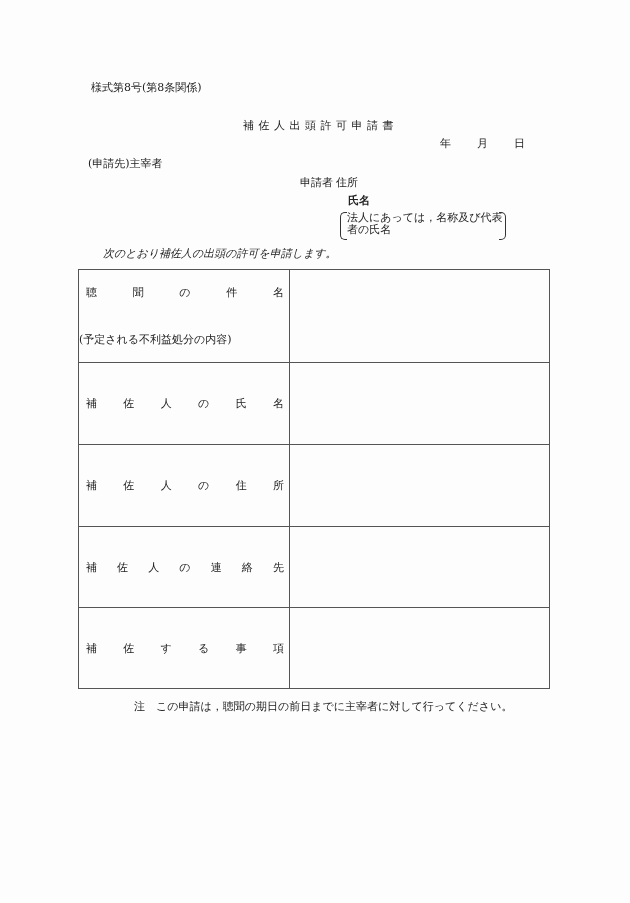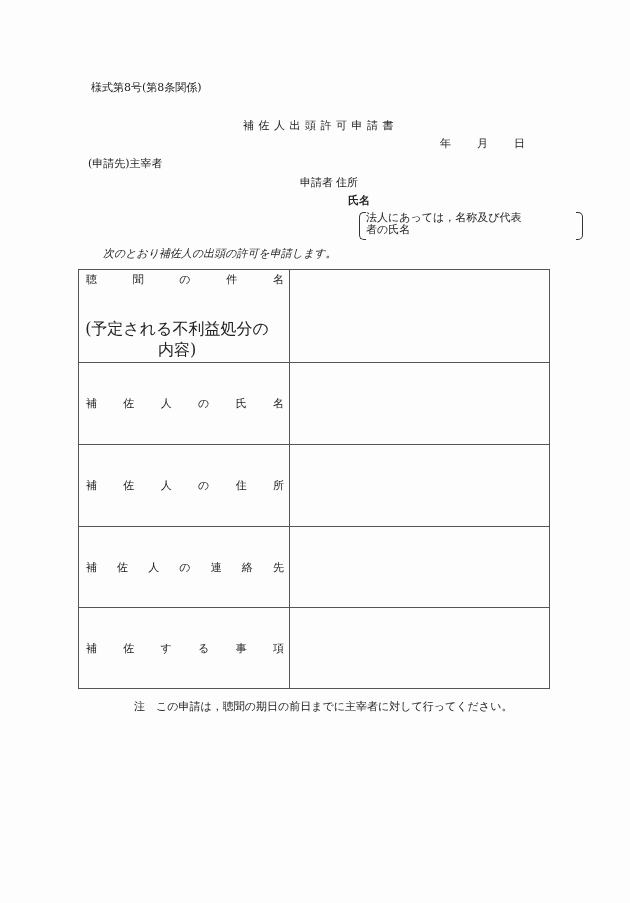--- a/index.html
+++ b/index.html
@@ -10,34 +10,34 @@
   .abs { position:absolute; white-space:nowrap; }
   .t11 { font-size:11px; line-height:14px; }
   #form-number { left:91px; top:81px; }
   #doc-title { left:228px; top:119px; letter-spacing:4.5px;margin-left:15px; }
   #date-line { left:440px; top:137px;font-family:Liberation Mono, monospace; }
   #date-line span { display:inline-block; }
   #recipient { left:88px; top:157px;text-align:center; }
   #applicant-label { left:300px; top:176px; }
   #address-label { left:336px; top:176px; }
   #name-label { left:348px; top:194px;font-weight:bold; }
-  #corp-note { left:359px; top:212px; width:224px; height:28px; }
+  #corp-note { left:340px; top:212px; width:166px; height:28px; }
   #corp-note .brk { position:absolute; top:0; width:6px; height:26px; border:1px solid #333; }
   #corp-note .lb { left:0; border-right:none; border-radius:5px 0 0 5px; }
   #corp-note .rb { right:0; border-left:none; border-radius:0 5px 5px 0; }
   #corp-note .txt { position:absolute; left:7px; top:0; font-size:11px; line-height:12px; }
   #intro { left:103px; top:247px;font-style:italic; }
   #app-table {
     position:absolute; left:78px; top:269px; width:472px; height:419px;
     border-collapse:collapse; table-layout:fixed;
   }
   #app-table td { border:1.3px solid #555; padding:0; vertical-align:middle; }
   #app-table td.lbl { width:210px; }
   .spread { display:flex; justify-content:space-between; padding:0 5px 0 7px; font-size:11px; }
-  .sub { font-size:16px; text-align:center; margin-top:32px; padding-right:14px; }
+  .sub { font-size:11px; margin-top:32px; padding-right:14px; }
   #footnote { left:90px; top:700px;margin-left:44px; }
 </style>
 </head>
 <body>
 
 <div class="abs t11" id="form-number">様式第8号(第8条関係)</div>
 <div class="abs t11" id="doc-title">補佐人出頭許可申請書</div>
 <div class="abs t11" id="date-line">
   <span style="width:37px">年</span><span style="width:37px">月</span><span>日</span>
 </div>

